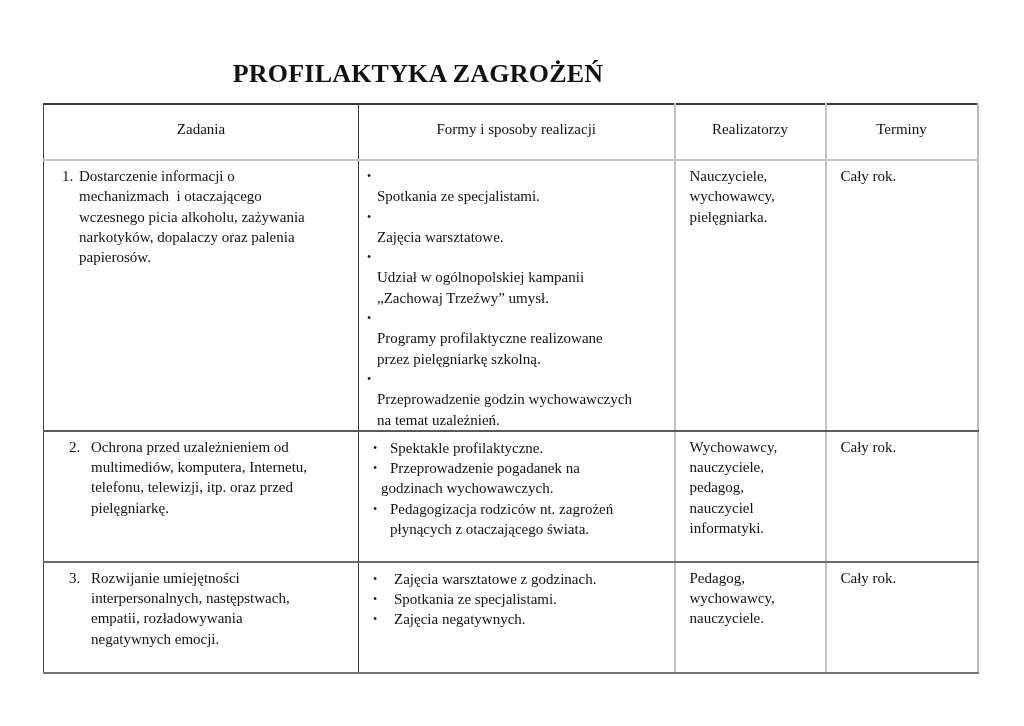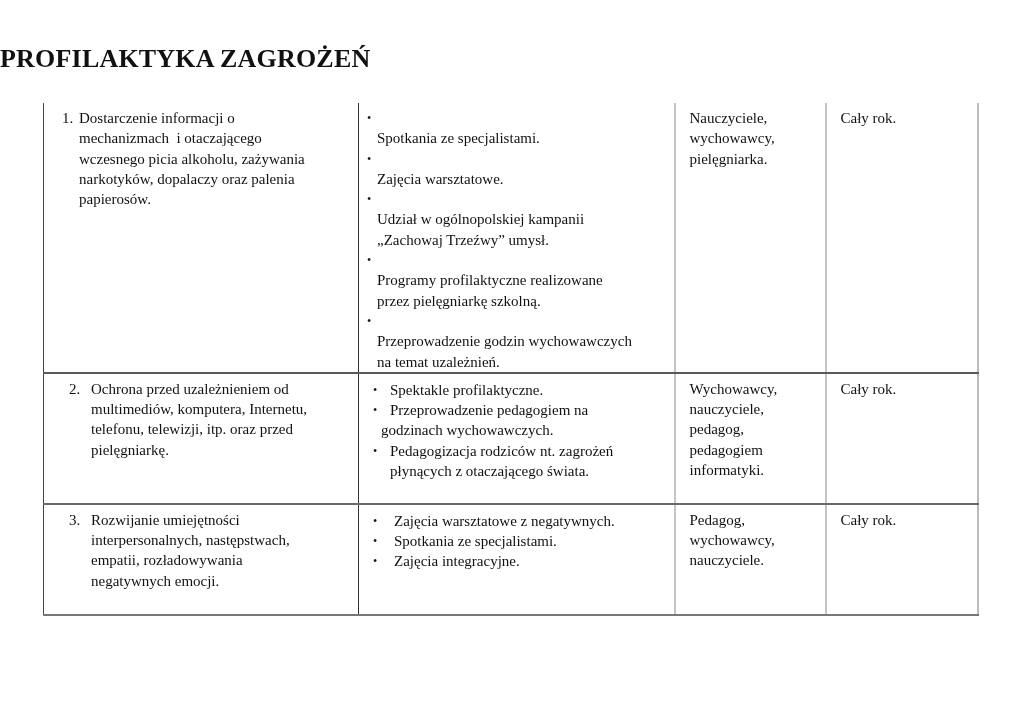--- a/index.html
+++ b/index.html
@@ -1,18 +1,18 @@
 <!DOCTYPE html>
 <html><head>
 <meta charset="utf-8">
 <style>
   html, body { margin: 0; padding: 0; background: #ffffff; }
   body { width: 1024px; height: 726px; position: relative; overflow: hidden;
          font-family: "Liberation Serif", "DejaVu Serif", serif; color: #111; }
-  .title { position: absolute; left: 0; width: 836px; top: 44px; 
+  .title { position: absolute; left: 0; width: 836px; top: 59px; text-align: center;
            font-weight: bold; font-size: 26px; letter-spacing: 0.2px; }
   table.plan { position: absolute; left: 43px; top: 103px; border-collapse: collapse;
                table-layout: fixed; width: 934px; font-size: 15px; line-height: 20.3px; }
   table.plan td { vertical-align: top; padding: 0; }
   col.c1 { width: 315px; } col.c2 { width: 316px; } col.c3 { width: 151px; } col.c4 { width: 152px; }
   tr.head td { height: 56px; text-align: center; vertical-align: top; padding-top: 14px; box-sizing: border-box;
                border-top: 2px solid #3a3a3a; border-bottom: 2px solid #c4c4c4; }
   tr.r1 td { height: 183px; border-bottom: 2px solid #5a5a5a; }
   tr.r2 td { height: 129px; border-bottom: 2px solid #6a6a6a; }
   tr.r3 td { height: 109px; border-bottom: 2px solid #777; }
@@ -50,20 +50,26 @@
 <div class="title">PROFILAKTYKA ZAGROŻEŃ</div>
 
 <table class="plan">
   <colgroup>
       <col class="c1">
       <col class="c2">
       <col class="c3">
       <col class="c4">
     </colgroup>
   <tbody>
+      <tr class="head">
+    <td class="c1">Zadania</td>
+    <td class="c2">Formy i sposoby realizacji</td>
+    <td class="c3">Realizatorzy</td>
+    <td class="c4">Terminy</td>
+  </tr>
   <tr class="r1">
     <td class="c1">
       <div class="task">
         <span class="num">1.</span>
         <span class="txt">
           <span class="line">Dostarczenie informacji o</span>
           <span class="line" style="white-space:pre">mechanizmach  i otaczającego</span>
           <span class="line">wczesnego picia alkoholu, zażywania</span>
           <span class="line">narkotyków, dopalaczy oraz palenia</span>
           <span class="line">papierosów.</span>
@@ -98,30 +104,30 @@
           <span class="line">Ochrona przed uzależnieniem od</span>
           <span class="line">multimediów, komputera, Internetu,</span>
           <span class="line">telefonu, telewizji, itp. oraz przed</span>
           <span class="line">pielęgniarkę.</span>
         </span>
       </div>
     </td>
     <td class="c2">
       <ul class="forms">
         <li><span class="bul">•</span><span class="cont"><span class="line">Spektakle profilaktyczne.</span></span></li>
-        <li><span class="bul">•</span><span class="cont"><span class="line">Przeprowadzenie pedagogiem na</span><span class="line" style="margin-left:-9px">godzinach wychowawczych.</span></span></li>
+        <li><span class="bul">•</span><span class="cont"><span class="line">Przeprowadzenie pogadanek na</span><span class="line" style="margin-left:-9px">godzinach wychowawczych.</span></span></li>
         <li><span class="bul">•</span><span class="cont"><span class="line">Pedagogizacja rodziców nt. zagrożeń</span><span class="line">płynących z otaczającego świata.</span></span></li>
       </ul>
     </td>
     <td class="c3">
       <div class="who">
         <span class="line">Wychowawcy,</span>
         <span class="line">nauczyciele,</span>
         <span class="line">pedagog,</span>
-        <span class="line">pedagogiem</span>
+        <span class="line">nauczyciel</span>
         <span class="line">informatyki.</span>
       </div>
     </td>
     <td class="c4">
       <div class="when">Cały rok.</div>
     </td>
   </tr>
   <tr class="r3">
     <td class="c1">
       <div class="task">
@@ -129,23 +135,23 @@
         <span class="txt">
           <span class="line">Rozwijanie umiejętności</span>
           <span class="line">interpersonalnych, następstwach,</span>
           <span class="line">empatii, rozładowywania</span>
           <span class="line">negatywnych emocji.</span>
         </span>
       </div>
     </td>
     <td class="c2">
       <ul class="forms">
-        <li><span class="bul">•</span><span class="cont"><span class="line">Zajęcia warsztatowe z negatywnych.</span></span></li>
+        <li><span class="bul">•</span><span class="cont"><span class="line">Zajęcia warsztatowe z godzinach.</span></span></li>
         <li><span class="bul">•</span><span class="cont"><span class="line">Spotkania ze specjalistami.</span></span></li>
-        <li><span class="bul">•</span><span class="cont"><span class="line">Zajęcia integracyjne.</span></span></li>
+        <li><span class="bul">•</span><span class="cont"><span class="line">Zajęcia negatywnych.</span></span></li>
       </ul>
     </td>
     <td class="c3">
       <div class="who">
         <span class="line">Pedagog,</span>
         <span class="line">wychowawcy,</span>
         <span class="line">nauczyciele.</span>
       </div>
     </td>
     <td class="c4">

